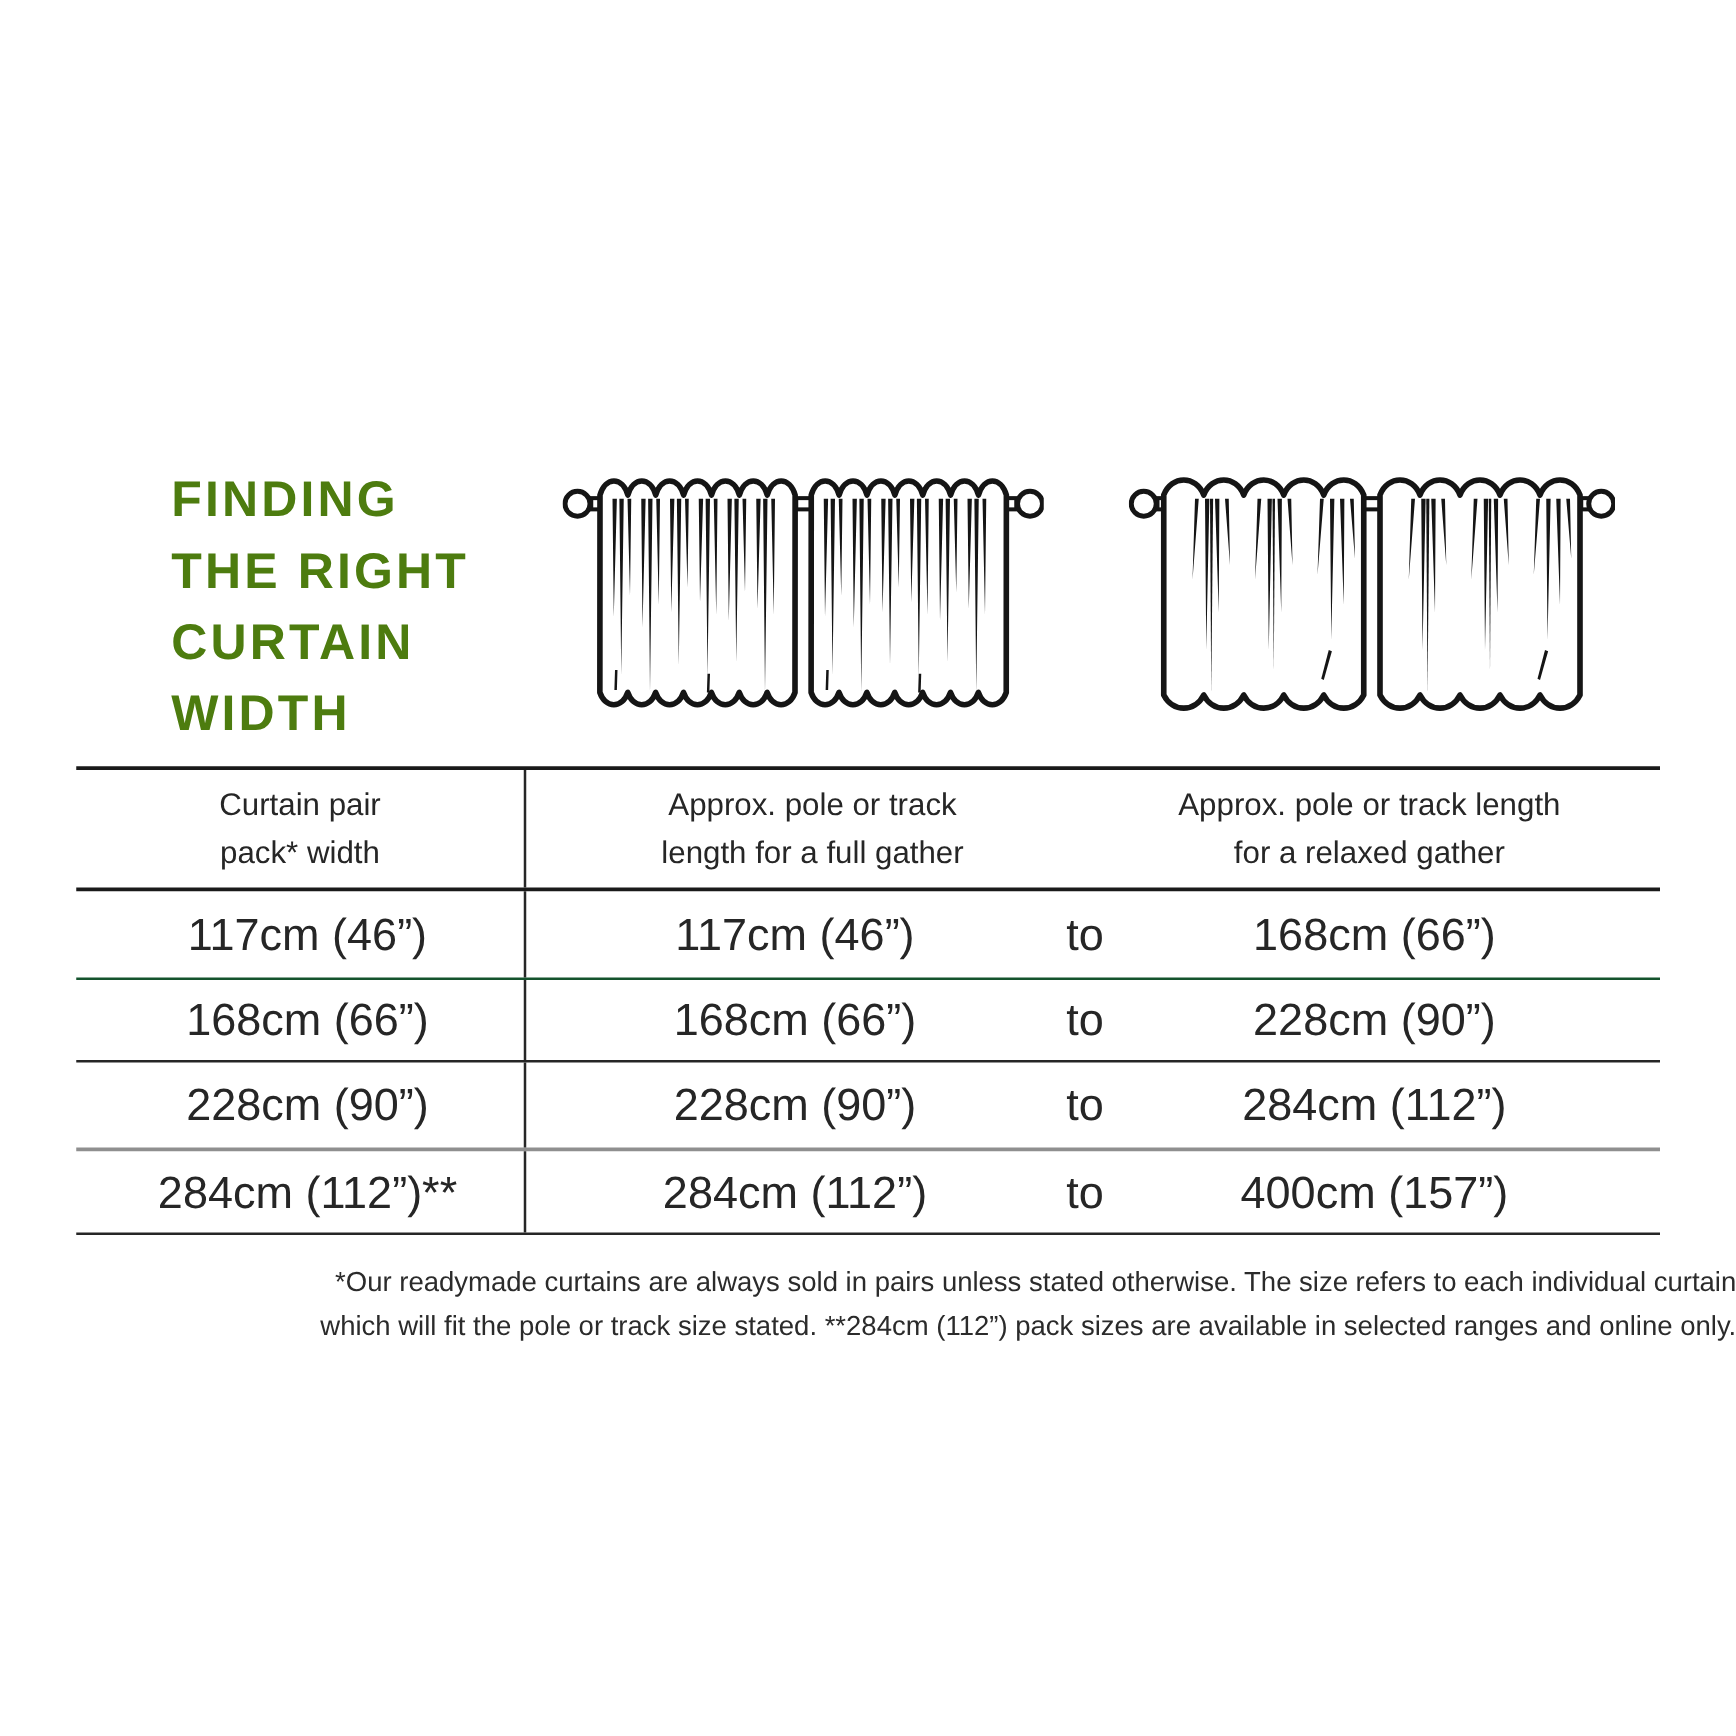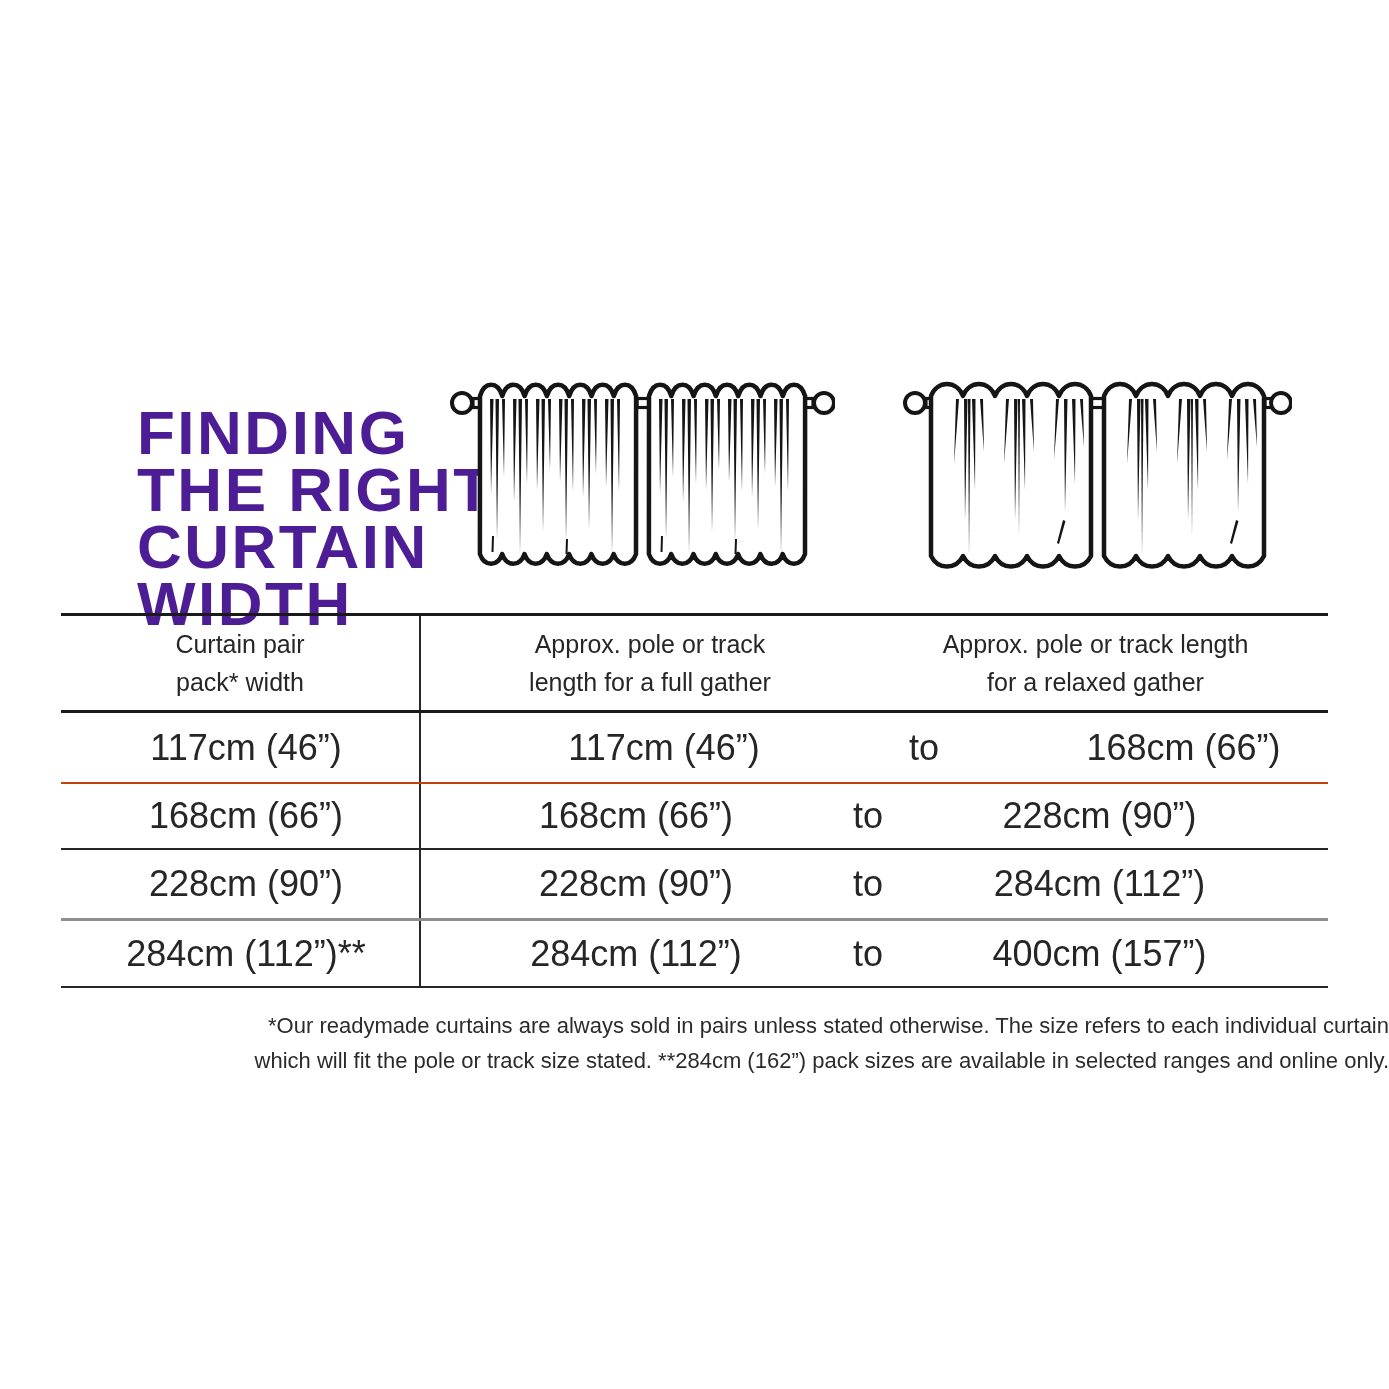--- a/index.html
+++ b/index.html
@@ -4,22 +4,22 @@
 <style>
   html,body{margin:0;padding:0;}
   body{
     width:1389px;height:1389px;position:relative;background:#ffffff;
     font-family:"Liberation Sans", sans-serif;color:#2b2b2b;overflow:hidden;
   }
 
   
   .page-title{
     position:absolute;left:137px;top:372px;
-    font-size:62px;font-weight:700;letter-spacing:2.5px;
-    line-height:57px;color:#4c1d95;margin-top:32px;
+    font-size:40px;font-weight:700;letter-spacing:2.5px;
+    line-height:57px;color:#4d7c0f;
   }
   .page-title span{display:block;}
 
   
   .illus{position:absolute;top:372px;}
   .illus-full{left:450px;width:385px;height:211px;}
   .illus-relaxed{left:903px;width:389px;height:216px;}
   .panel-outline{fill:#ffffff;stroke:#151515;stroke-width:4.5;stroke-linejoin:round;}
   .pleat{fill:#151515;}
   .pole{fill:#ffffff;stroke:#151515;stroke-width:3.2;}
@@ -29,21 +29,21 @@
   .size-table{
     position:absolute;left:61px;top:613px;width:1267px;
     border-top:3px solid #1a1a1a;font-size:36px;color:#262626;
   }
   .trow{display:grid;align-items:stretch;}
   .header-row{
     grid-template-columns:360px 500px 407px;height:94px;
     border-bottom:3px solid #1a1a1a;font-size:25px;line-height:38px;
   }
   .data-row{grid-template-columns:360px 430px 70px 407px;}
-  .row-1{height:69px;border-bottom:2px solid #c2410c;gap:28px;}
+  .row-1{height:69px;border-bottom:2px solid #14532d;}
   .row-2{height:64px;border-bottom:2px solid #262626;}
   .row-3{height:68px;border-bottom:3px solid #8f8f8f;}
   .row-4{height:65px;border-bottom:2px solid #262626;}
   .cell{display:flex;align-items:center;justify-content:center;text-align:center;}
   .c1{border-right:2px solid #262626;padding-left:12px;}
   .h1{border-right:2px solid #262626;}
   .h2{padding-right:62px;margin-left:20px;}
   .h3{padding-right:58px;}
   .c-to{padding-right:36px;}
   .c3{padding-right:50px;}
@@ -168,14 +168,14 @@
     <div class="cell c1">284cm (112”)**</div>
     <div class="cell c2">284cm (112”)</div>
     <div class="cell c-to">to</div>
     <div class="cell c3">400cm (157”)</div>
   </div>
 
 </div>
 
 <div class="footnote">
   <div>*Our readymade curtains are always sold in pairs unless stated otherwise. The size refers to each individual curtain</div>
-  <div>which will fit the pole or track size stated. **284cm (162”) pack sizes are available in selected ranges and online only.</div>
+  <div>which will fit the pole or track size stated. **284cm (112”) pack sizes are available in selected ranges and online only.</div>
 </div>
 
 </body></html>

